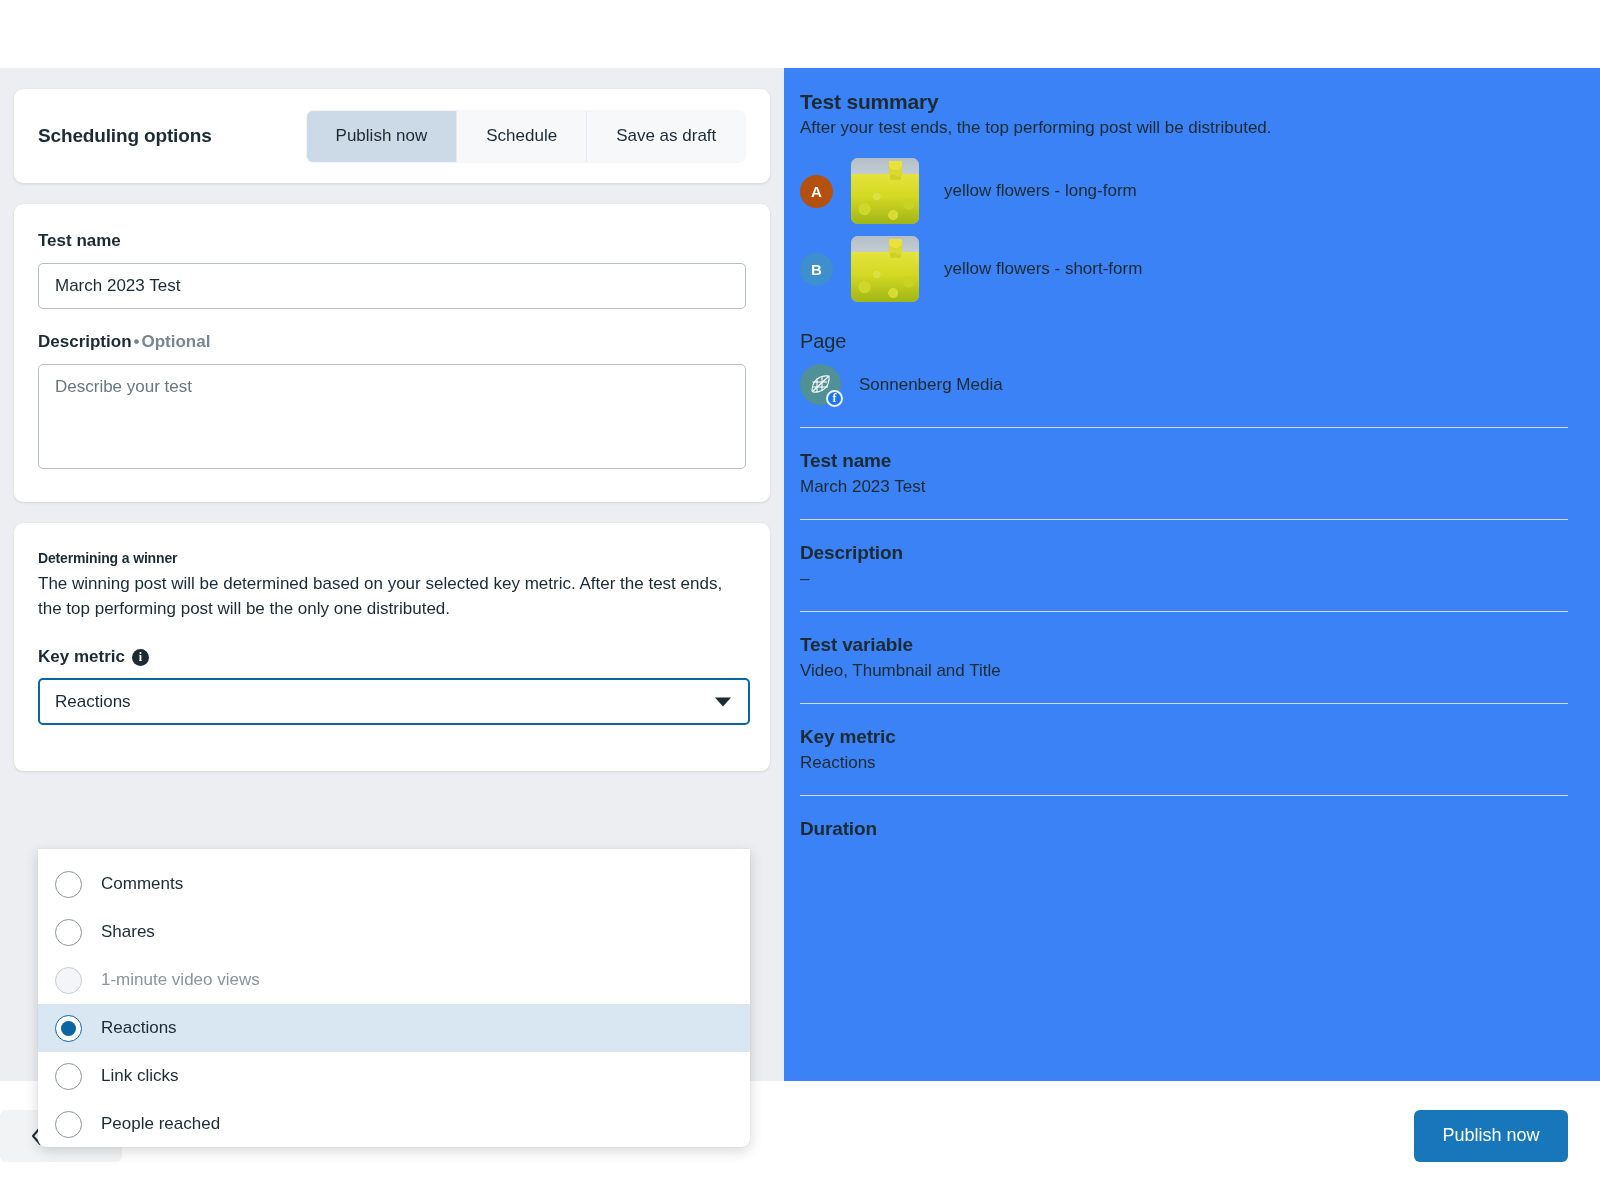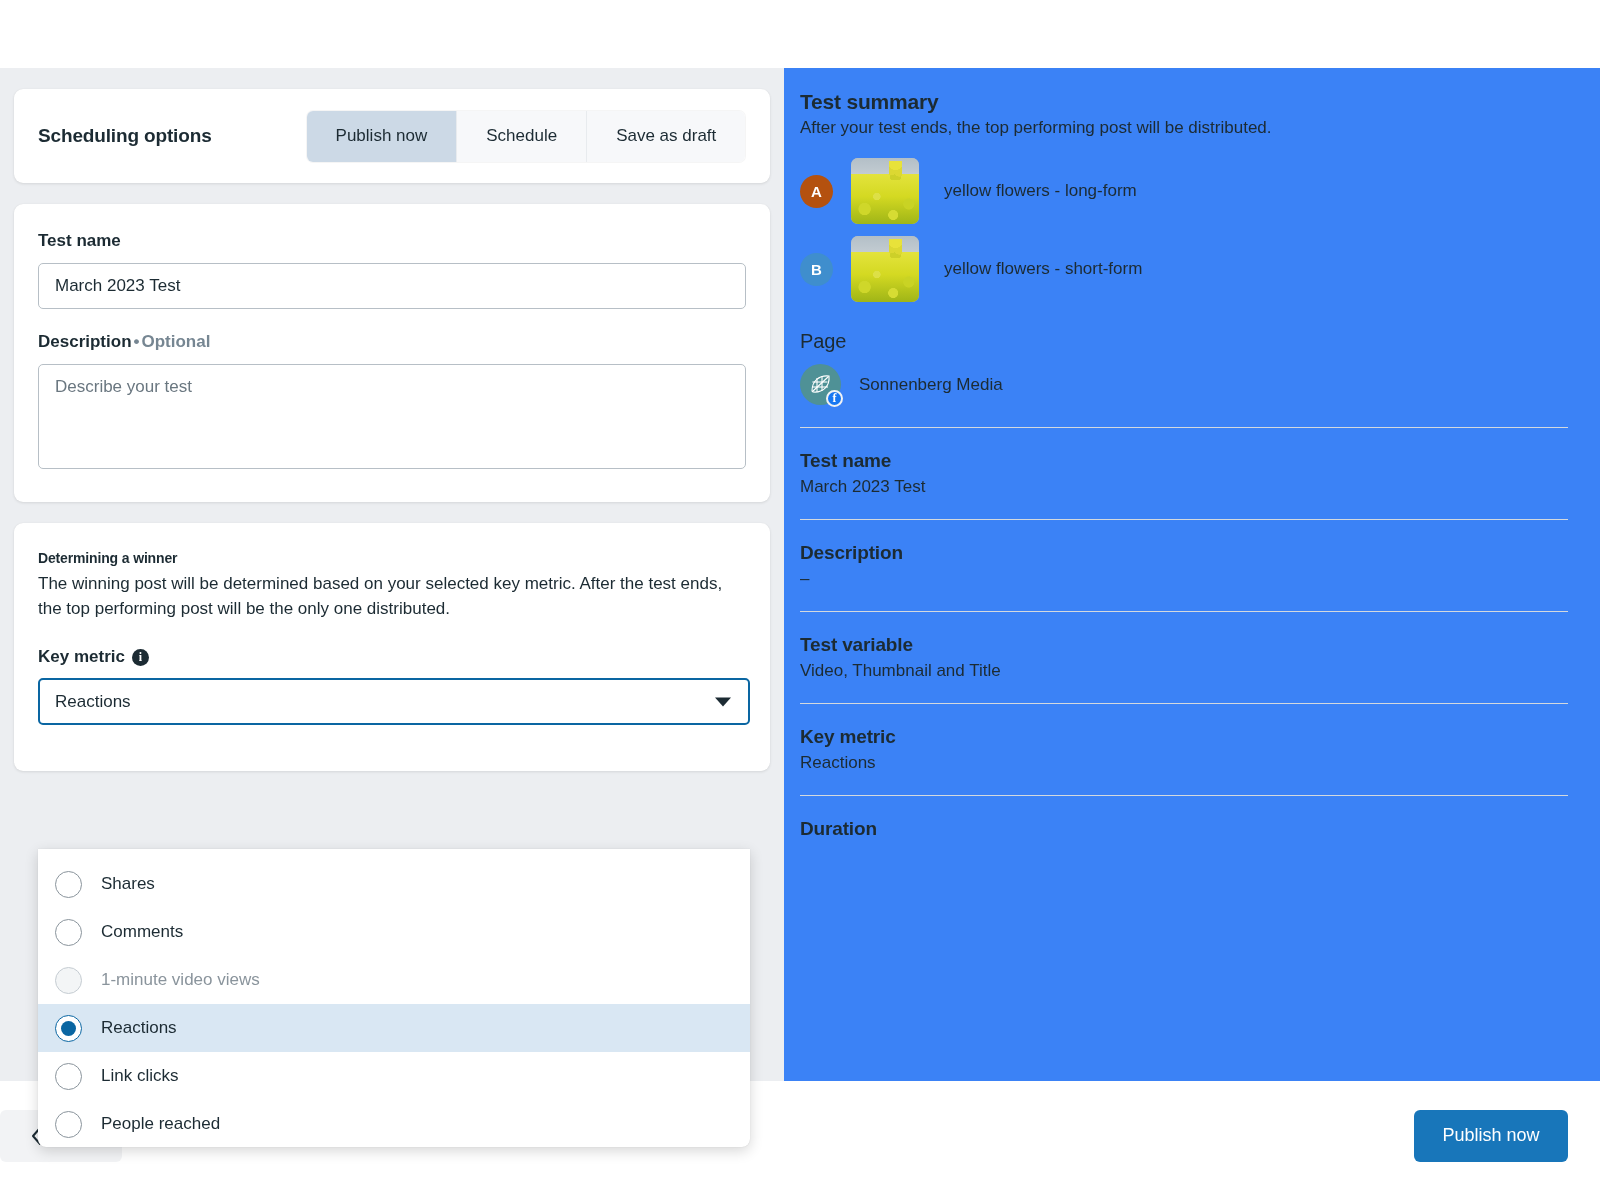--- a/index.html
+++ b/index.html
@@ -417,25 +417,25 @@
       <div class="divider" style="margin-top:0"></div>
       <div class="sum-item">
         <div class="sum-key">Duration</div>
       </div>
     </div>
   </div>
 
   <div class="dropdown">
     <div class="opt-row">
       <span class="radio"></span>
-      <span class="opt-label">Shares</span>
+      <span class="opt-label">Comments</span>
     </div>
     <div class="opt-row">
       <span class="radio"></span>
-      <span class="opt-label">Comments</span>
+      <span class="opt-label">Shares</span>
     </div>
     <div class="opt-row disabled">
       <span class="radio dis"></span>
       <span class="opt-label dis">1-minute video views</span>
     </div>
     <div class="opt-row selected">
       <span class="radio on"></span>
       <span class="opt-label">Reactions</span>
     </div>
     <div class="opt-row">

